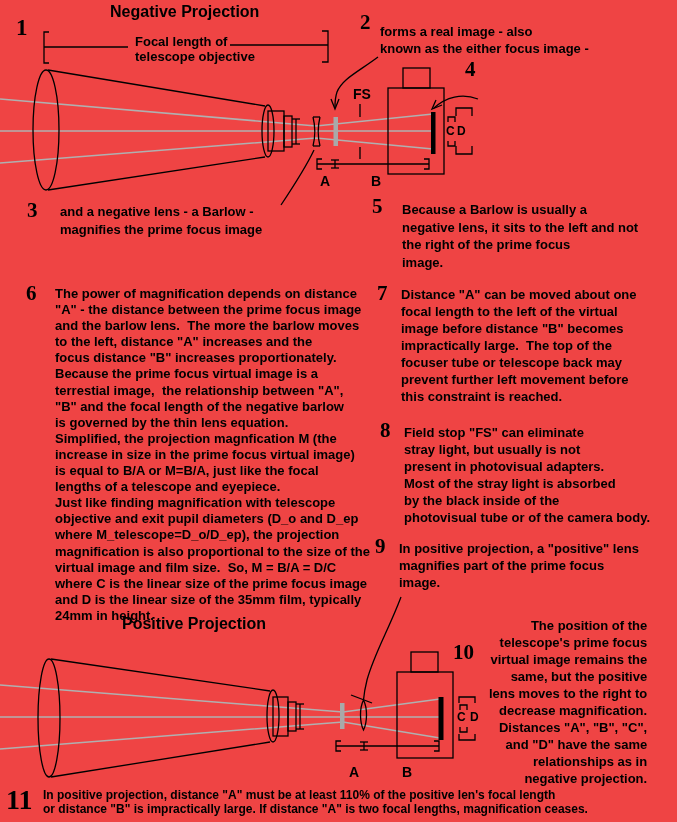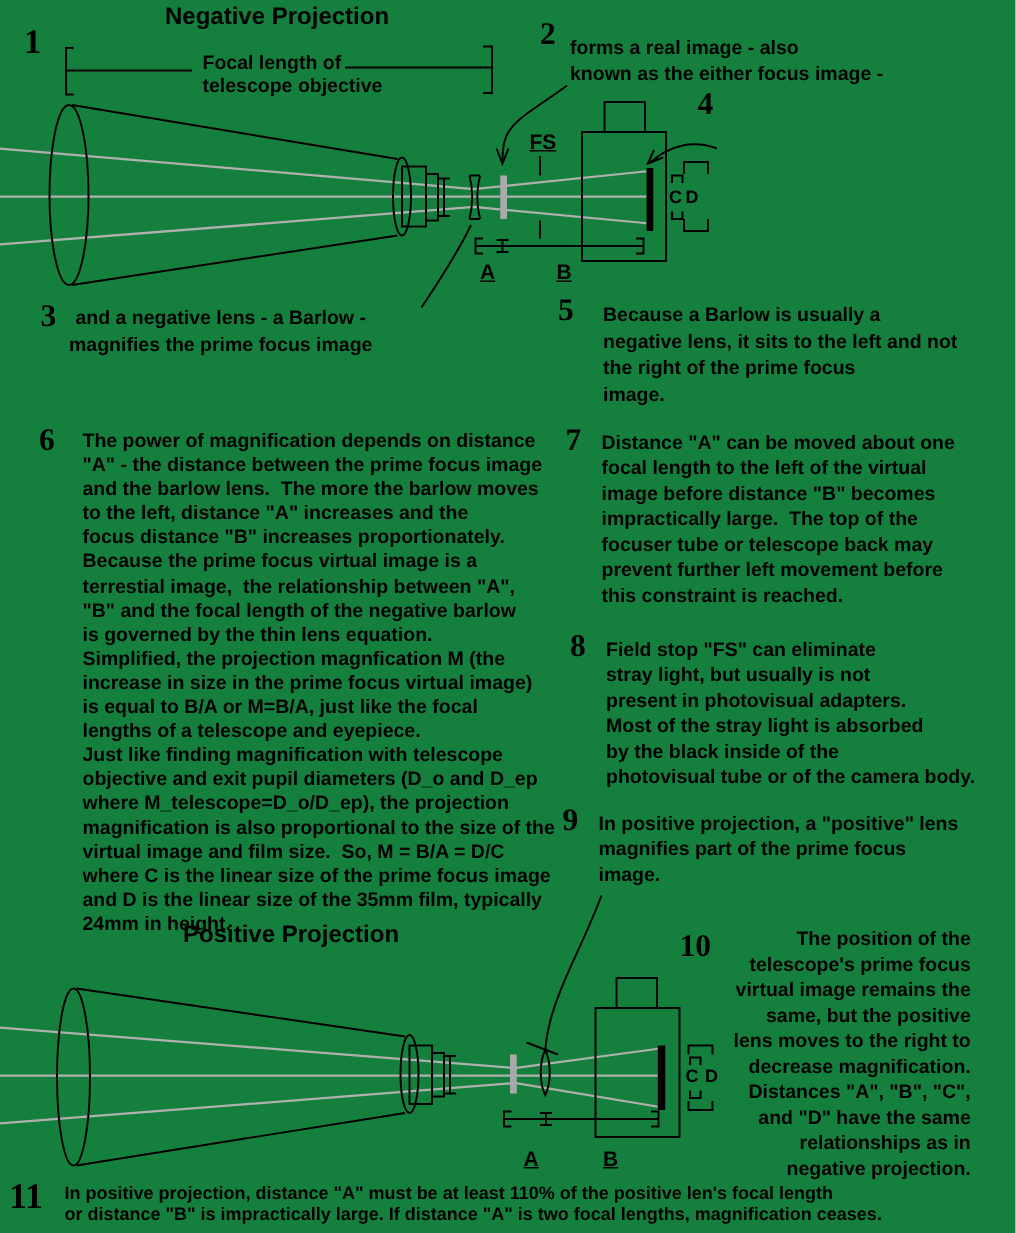--- a/index.html
+++ b/index.html
@@ -1,28 +1,28 @@
 <!DOCTYPE html>
 <html><head>
 <meta charset="utf-8">
 <style>
   html,body{margin:0;padding:0;background:#fff;}
   .canvas{
-    position:relative;width:677px;height:822px;background:#15803d;
+    position:relative;width:677px;height:822px;background:#ef4444;
     font-family:"Liberation Sans",sans-serif;color:#000;overflow:hidden;
   }
   .art{position:absolute;left:0;top:0;}
   .art path,.art line,.art rect,.art ellipse{stroke:#000;stroke-width:1.3;fill:none;}
   .art .gray{stroke:#b0b0b0;stroke-width:1.5;}
   .art .fillgray{fill:#a9a9a9;stroke:none;}
   .art .fillblack{fill:#000;stroke:none;}
   .num{position:absolute;font-family:"Liberation Serif",serif;font-weight:bold;font-size:21px;line-height:1;}
   .txt{position:absolute;font-weight:bold;font-size:13px;line-height:17px;white-space:pre;}
   .title{position:absolute;font-weight:bold;font-size:16px;line-height:1.1;white-space:pre;}
-  .lbl{position:absolute;font-weight:bold;font-size:14px;line-height:1;white-space:pre;text-decoration:underline;}
+  .lbl{position:absolute;font-weight:bold;font-size:14px;line-height:1;white-space:pre;}
   .lbl-sm{position:absolute;font-weight:bold;font-size:12px;line-height:1;white-space:pre;}
 </style>
 </head>
 <body>
 
 <div class="canvas">
 
   <svg class="art" width="677" height="822" viewBox="0 0 677 822">
 
     <g>
@@ -157,26 +157,26 @@
 
   <div class="num" style="left:16px;top:16px;font-size:23px;">1</div>
   <div class="num" style="left:360px;top:12px;">2</div>
   <div class="num" style="left:27px;top:200px;">3</div>
   <div class="num" style="left:465px;top:59px;">4</div>
   <div class="num" style="left:372px;top:196px;">5</div>
   <div class="num" style="left:26px;top:283px;">6</div>
   <div class="num" style="left:377px;top:283px;">7</div>
   <div class="num" style="left:380px;top:420px;">8</div>
   <div class="num" style="left:375px;top:536px;">9</div>
-  <div class="num" style="left:453px;top:620px;">10</div>
-  <div class="num" style="left:6px;top:786px;font-size:24px;">11</div>
+  <div class="num" style="left:453px;top:642px;">10</div>
+  <div class="num" style="left:6px;top:786px;font-size:28px;">11</div>
 
   <div class="txt" style="left:380px;top:23px;">forms a real image - also
 known as the either focus image -</div>
-  <div class="txt" style="left:46px;top:203px;line-height:17.5px;text-align:center;">and a negative lens - a Barlow -
+  <div class="txt" style="left:60px;top:203px;line-height:17.5px;">and a negative lens - a Barlow -
 magnifies the prime focus image</div>
   <div class="txt" style="left:402px;top:201px;line-height:17.5px;">Because a Barlow is usually a
 negative lens, it sits to the left and not
 the right of the prime focus
 image.</div>
   <div class="txt" style="left:55px;top:286px;line-height:16.1px;">The power of magnification depends on distance
 "A" - the distance between the prime focus image
 and the barlow lens.  The more the barlow moves
 to the left, distance "A" increases and the
 focus distance "B" increases proportionately.

